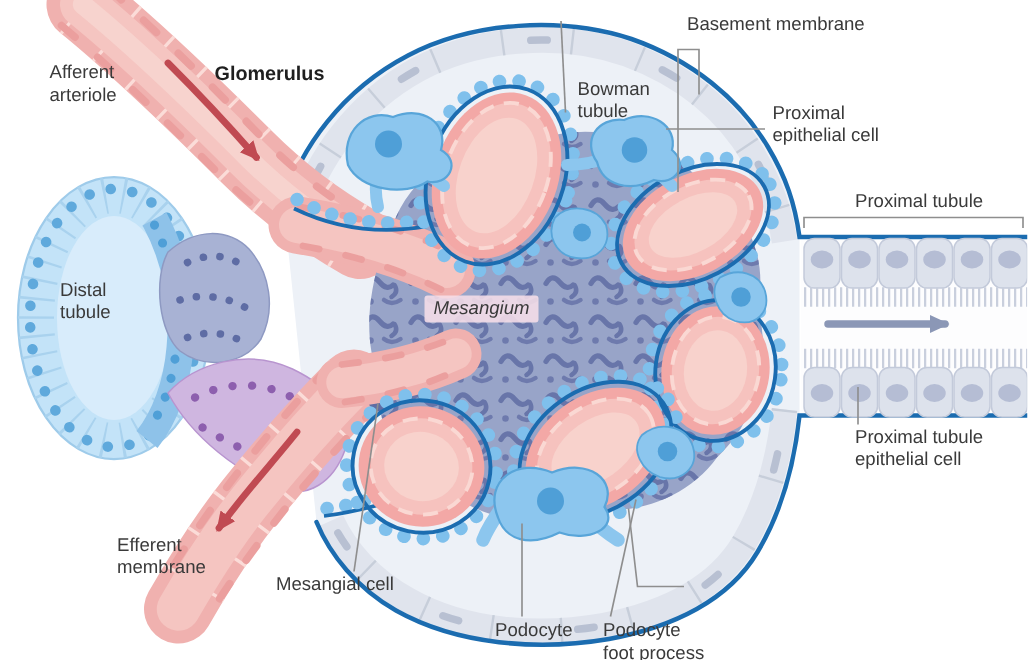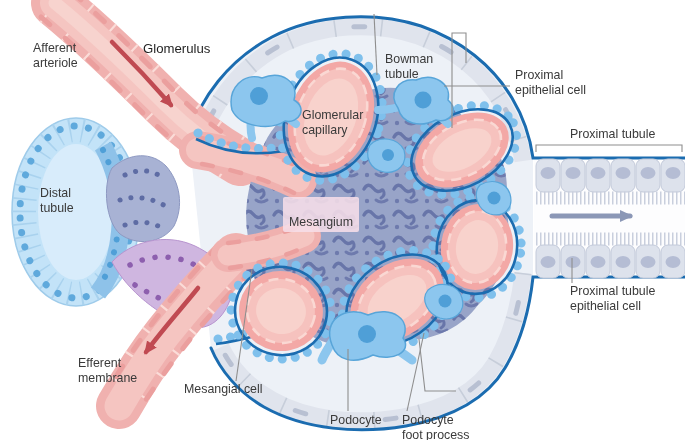--- a/index.html
+++ b/index.html
@@ -1,22 +1,22 @@
 <!DOCTYPE html>
 <html><head>
 <meta charset="utf-8">
 <style>
   html,body{margin:0;padding:0;background:#fff;}
   .stage{position:relative;width:685px;height:440px;background:#fff;overflow:hidden;
          font-family:"Liberation Sans",sans-serif;}
   .stage svg{position:absolute;left:0;top:0;}
   .lbl{position:absolute;font-size:12.4px;line-height:1.22;color:#3a3a3a;
        white-space:pre-line;}
-  .lbl.title{font-weight:normal;font-size:13.2px;color:#1f1f1f;}
-  .lbl.tag{background:rgba(246,222,232,.88);padding:18px 6px 2px;border-radius:2px;}
+  .lbl.title{font-weight:bold;font-size:13.2px;color:#1f1f1f;}
+  .lbl.tag{background:rgba(246,222,232,.88);padding:1px 6px 2px;border-radius:2px;font-style:italic;}
 </style>
 </head>
 <body>
 
 <div class="stage">
 
 <svg width="685" height="440" viewBox="0 0 685 440">
   <defs>
     <marker id="mRed" markerWidth="18" markerHeight="16" refX="10" refY="6" orient="auto" markerUnits="userSpaceOnUse">
       <path d="M0,0 L13,6 L0,12 Z" fill="#c04a52"></path>
@@ -219,26 +219,25 @@
     <path d="M236,381 L252,269"></path>
     <path d="M348,411 L348,349"></path>
     <path d="M407,411 L424,333"></path>
     <path d="M456,391 L425,391 L419,339"></path>
   </g>
 </svg>
 
 <div class="lbl" style="left:33px;top:41px">Afferent
 arteriole</div>
 <div class="lbl title" style="left:143px;top:41px">Glomerulus</div>
+<div class="lbl" style="left:458px;top:9px">Basement membrane</div>
 <div class="lbl" style="left:385px;top:52px">Bowman
 tubule</div>
 <div class="lbl" style="left:515px;top:68px">Proximal
 epithelial cell</div>
-<div class="lbl" style="left:302px;top:108px">Glomerular
-capillary</div>
 <div class="lbl" style="left:570px;top:127px">Proximal tubule</div>
 <div class="lbl" style="left:40px;top:186px">Distal
 tubule</div>
 <div class="lbl tag" style="left:283px;top:197px">Mesangium</div>
 <div class="lbl" style="left:570px;top:284px">Proximal tubule
 epithelial cell</div>
 <div class="lbl" style="left:78px;top:356px">Efferent
 membrane</div>
 <div class="lbl" style="left:184px;top:382px">Mesangial cell</div>
 <div class="lbl" style="left:330px;top:413px">Podocyte</div>

